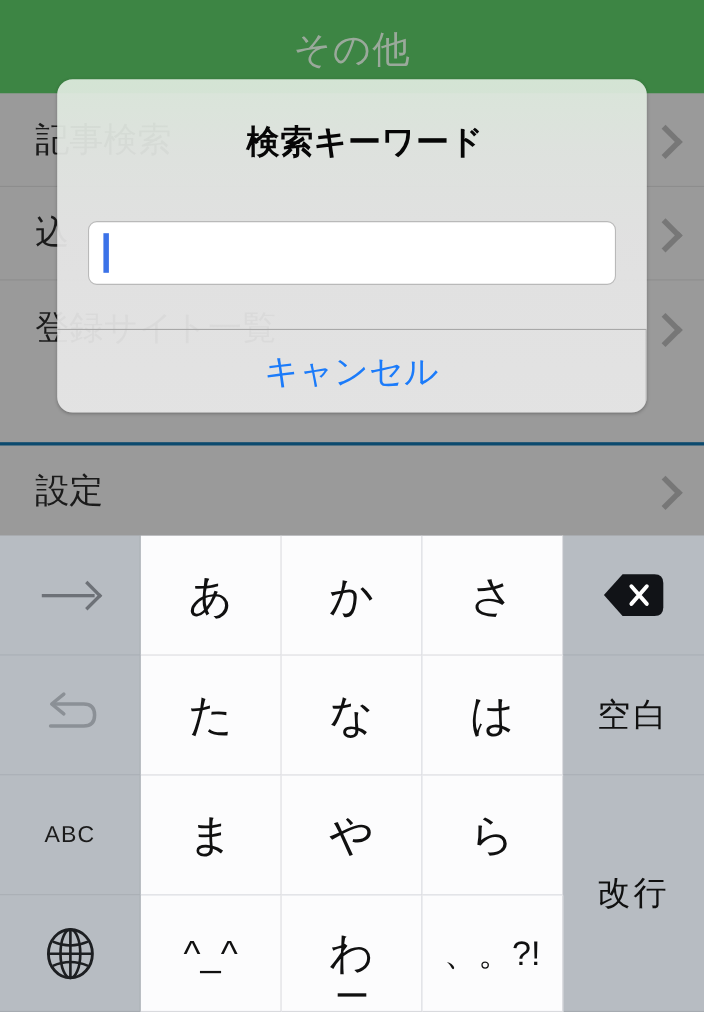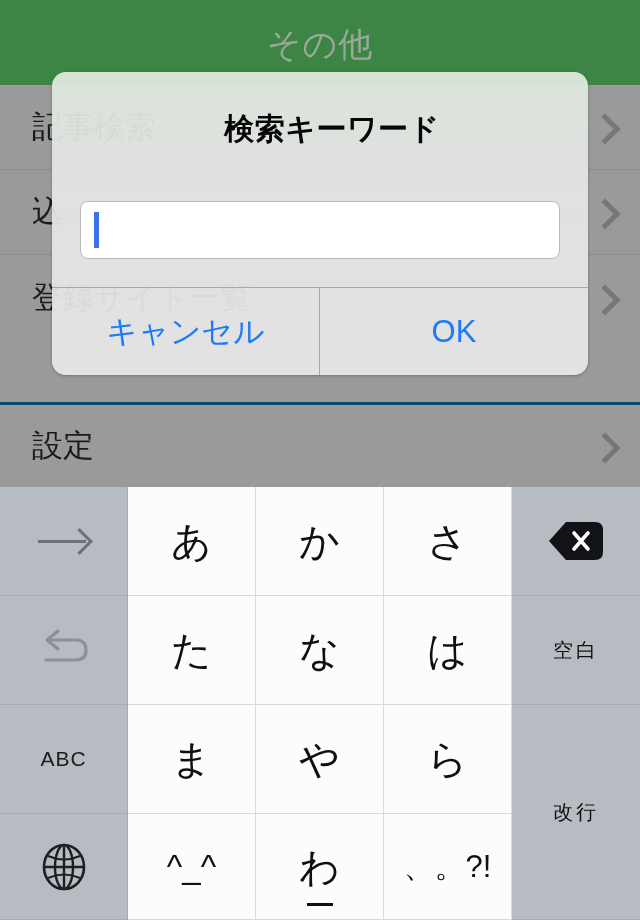--- a/index.html
+++ b/index.html
@@ -153,21 +153,21 @@
     width: 5px;
     height: 36px;
     background: #3b72e8;
     pointer-events: none;
   }
   #dialog-buttons {
     position: absolute;
     left: 0;
     bottom: 0;
     width: 536px;
-    height: 88px;
+    height: 76px;
     display: flex;
     border-top: 1px solid #a8a8a8;
     box-sizing: border-box;
     margin-top: 38px;
   }
   .dlg-btn {
     flex: 1 1 50%;
     display: flex;
     align-items: center;
     justify-content: center;
@@ -207,21 +207,21 @@
     overflow: hidden;
   }
   .key.light {
     background: #fcfcfd;
     border-right: 1px solid #d9dade;
     border-bottom: 1px solid #d9dade;
   }
   .key.dark {
     background: #b7bcc2;
   }
-  .key.small-label { font-size: 20px; letter-spacing: 3px; }
+  .key.small-label { font-size: 30px; letter-spacing: 3px; }
   .key.abc-label { font-size: 21px; letter-spacing: 1px; color: #1b1b1b; }
   .key.kaomoji { font-size: 33px; }
   .key.punct { font-size: 31px; }
   .key.wa { font-size: 40px; }
   .key.return-key {
     grid-row: span 2;
     text-align: center;
   }
   .key.no-right-border { border-right: none; }
 
@@ -318,21 +318,20 @@
   <div id="dialog">
     <div id="dialog-title">検索キーワード</div>
 
     <div id="dialog-input-wrap">
       <input id="dialog-input" type="text" placeholder="" style="">
       <span id="caret"></span>
     </div>
 
     <div id="dialog-buttons">
       <button id="btn-cancel" class="dlg-btn">キャンセル</button>
-      <button id="btn-ok" class="dlg-btn">OK</button>
     </div>
   </div>
 
   <div id="keyboard">
 
     <div class="key dark">
       <span class="icon-arrow-right"></span>
     </div>
     <div class="key light">あ</div>
     <div class="key light">か</div>

